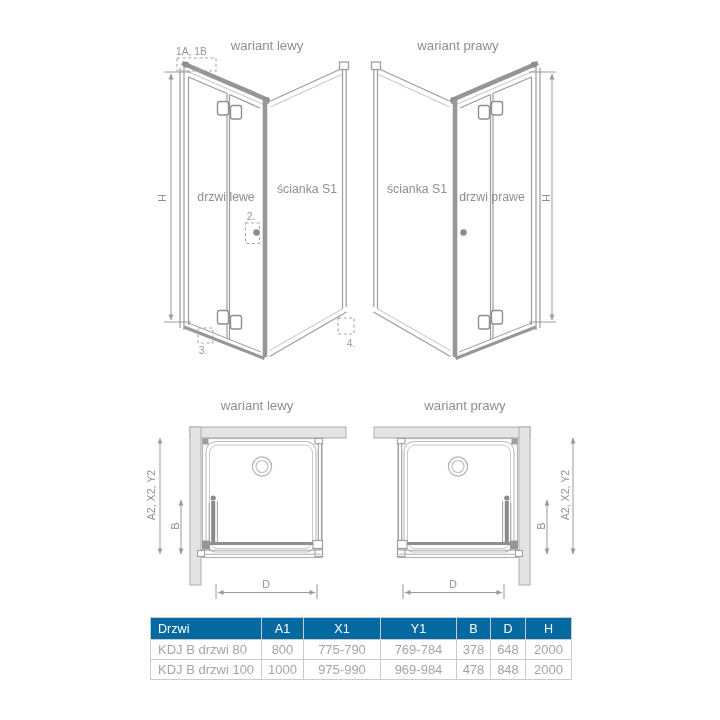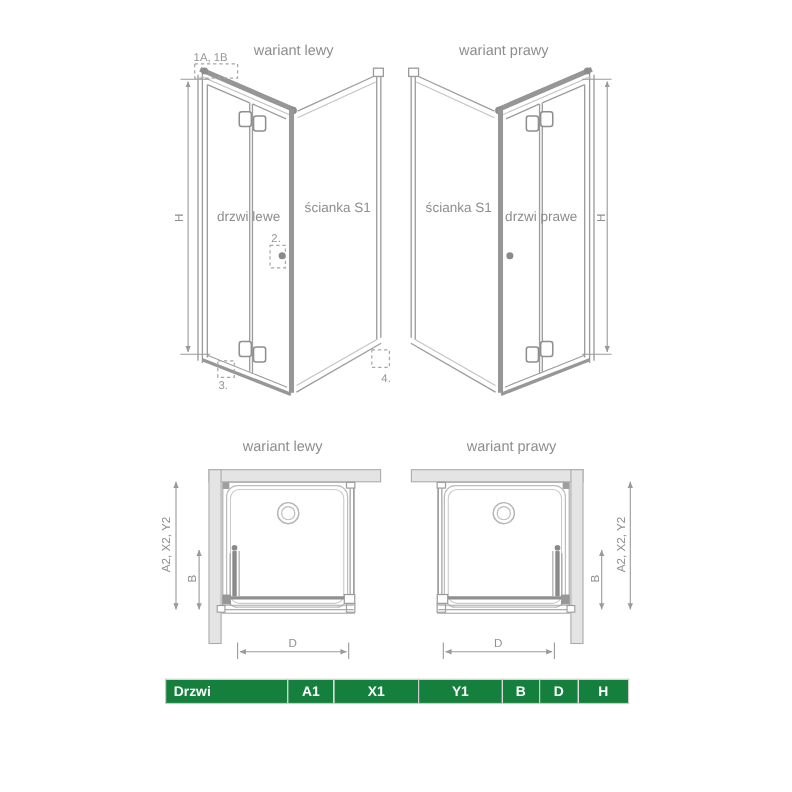--- a/index.html
+++ b/index.html
@@ -10,21 +10,21 @@
   .title-txt{font-size:13.2px;}
   .lbl-txt{font-size:12.3px;}
   .dim-txt{font-size:10.6px;fill:#909090;}
   .callout-txt{font-size:10.3px;fill:#969696;}
   .dline{stroke:#9a9a9a;stroke-width:1;}
   .tick{stroke:#9a9a9a;stroke-width:1;}
   .dashbox{fill:none;stroke:#a6a6a6;stroke-width:1.1;stroke-dasharray:3 2.6;}
   
   #spec-table{position:absolute;left:150px;top:617px;border-collapse:collapse;table-layout:fixed;}
   #spec-table th,#spec-table td{border:1px solid #cbcbcb;overflow:hidden;white-space:nowrap;}
-  #spec-table th{background:#15803d;color:#ffffff;font-size:12.6px;font-weight:bold;
+  #spec-table th{background:#0369a1;color:#ffffff;font-size:12.6px;font-weight:normal;
                  height:21px;text-align:center;padding:0;}
   #spec-table th.c-name{text-align:left;padding-left:7px;}
   #spec-table td{height:19px;font-size:13px;color:#a5a5a5;text-align:center;padding:0;background:#ffffff;}
   #spec-table td.c-name{text-align:left;padding-left:7px;}
 </style>
 </head>
 <body>
 
 <div id="stage">
 
@@ -168,16 +168,34 @@
       <th class="c-name">Drzwi</th>
       <th>A1</th>
       <th>X1</th>
       <th>Y1</th>
       <th>B</th>
       <th>D</th>
       <th>H</th>
     </tr>
   </thead>
   <tbody>
+    <tr>
+      <td class="c-name">KDJ B drzwi 80</td>
+      <td>800</td>
+      <td>775-790</td>
+      <td>769-784</td>
+      <td>378</td>
+      <td>648</td>
+      <td>2000</td>
+    </tr>
+    <tr>
+      <td class="c-name">KDJ B drzwi 100</td>
+      <td>1000</td>
+      <td>975-990</td>
+      <td>969-984</td>
+      <td>478</td>
+      <td>848</td>
+      <td>2000</td>
+    </tr>
   </tbody>
 </table>
 
 </div>
 
 </body></html>

